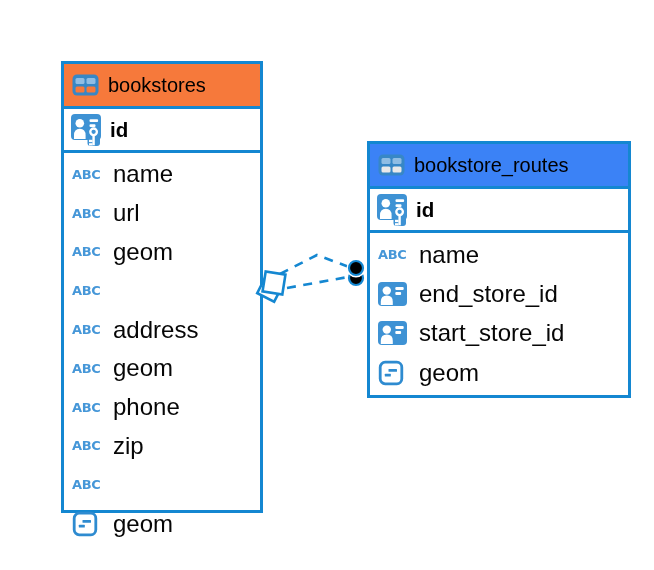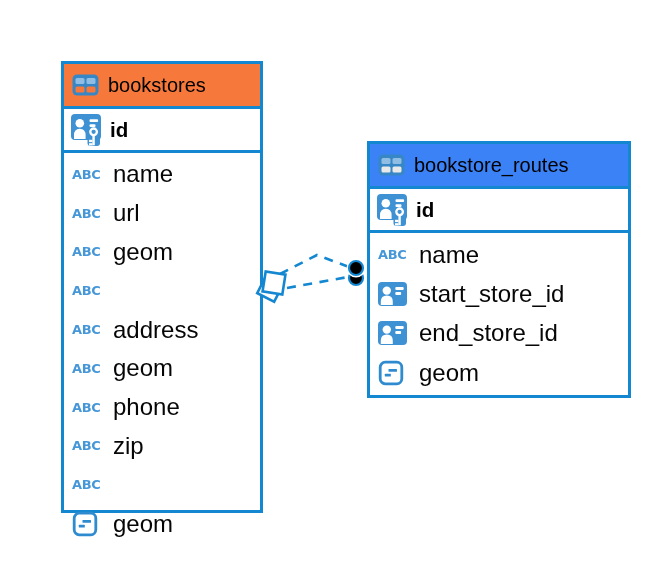--- a/index.html
+++ b/index.html
@@ -187,33 +187,33 @@
       <div class="col-row">
         <span class="icon-cell">
           <svg width="29" height="24" viewBox="0 0 29 24">
             <rect width="29" height="24" rx="4" fill="#3E92D4"></rect>
             <circle cx="8.8" cy="8.6" r="4.2" fill="#fff"></circle>
             <path d="M2.8 23 L2.8 19.8 Q2.8 13.4 8.8 13.4 Q14.8 13.4 14.8 19.8 L14.8 23 Z" fill="#fff"></path>
             <rect x="17.3" y="5" width="8.4" height="2.9" rx="1" fill="#fff"></rect>
             <rect x="17.3" y="10" width="5.8" height="2.9" rx="1" fill="#fff"></rect>
           </svg>
         </span>
-        <span class="col-label">start_store_id</span>
+        <span class="col-label">end_store_id</span>
       </div>
       <div class="col-row">
         <span class="icon-cell">
           <svg width="29" height="24" viewBox="0 0 29 24">
             <rect width="29" height="24" rx="4" fill="#3E92D4"></rect>
             <circle cx="8.8" cy="8.6" r="4.2" fill="#fff"></circle>
             <path d="M2.8 23 L2.8 19.8 Q2.8 13.4 8.8 13.4 Q14.8 13.4 14.8 19.8 L14.8 23 Z" fill="#fff"></path>
             <rect x="17.3" y="5" width="8.4" height="2.9" rx="1" fill="#fff"></rect>
             <rect x="17.3" y="10" width="5.8" height="2.9" rx="1" fill="#fff"></rect>
           </svg>
         </span>
-        <span class="col-label">end_store_id</span>
+        <span class="col-label">start_store_id</span>
       </div>
       <div class="col-row">
         <span class="icon-cell">
           <svg width="26" height="26" viewBox="0 0 26 26">
             <rect x="2.2" y="2.2" width="21.6" height="21.6" rx="5" fill="#fff" stroke="#2E8BD0" stroke-width="2.8"></rect>
             <rect x="10.5" y="9" width="8.5" height="2.7" rx="0.5" fill="#2E8BD0"></rect>
             <rect x="6.8" y="13.8" width="6" height="2.7" rx="0.5" fill="#2E8BD0"></rect>
           </svg>
         </span>
         <span class="col-label">geom</span>

